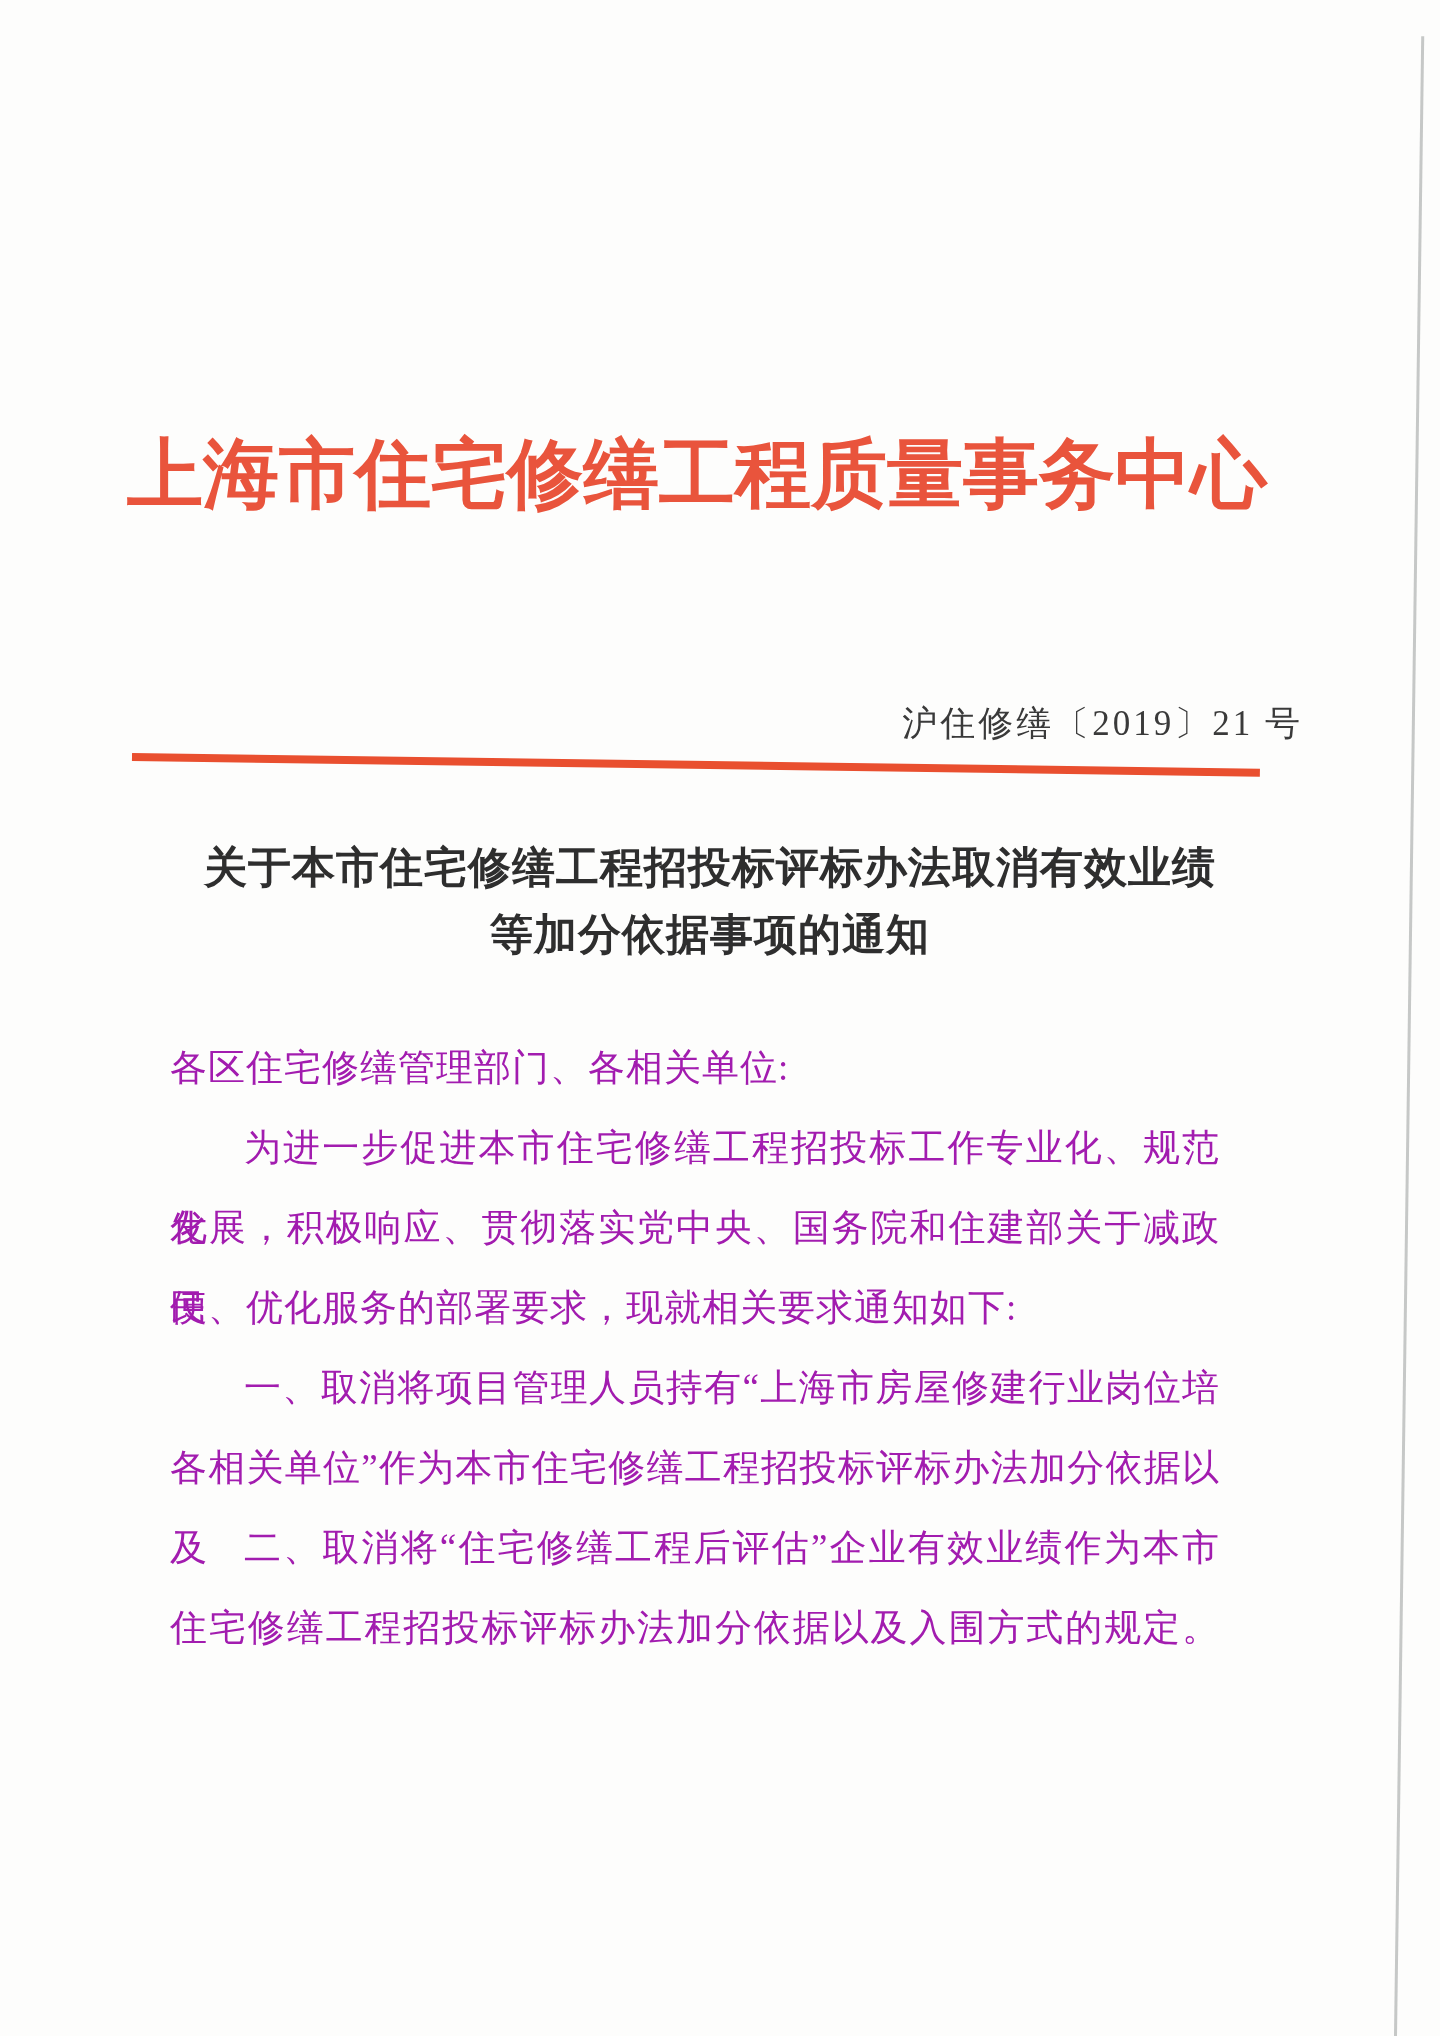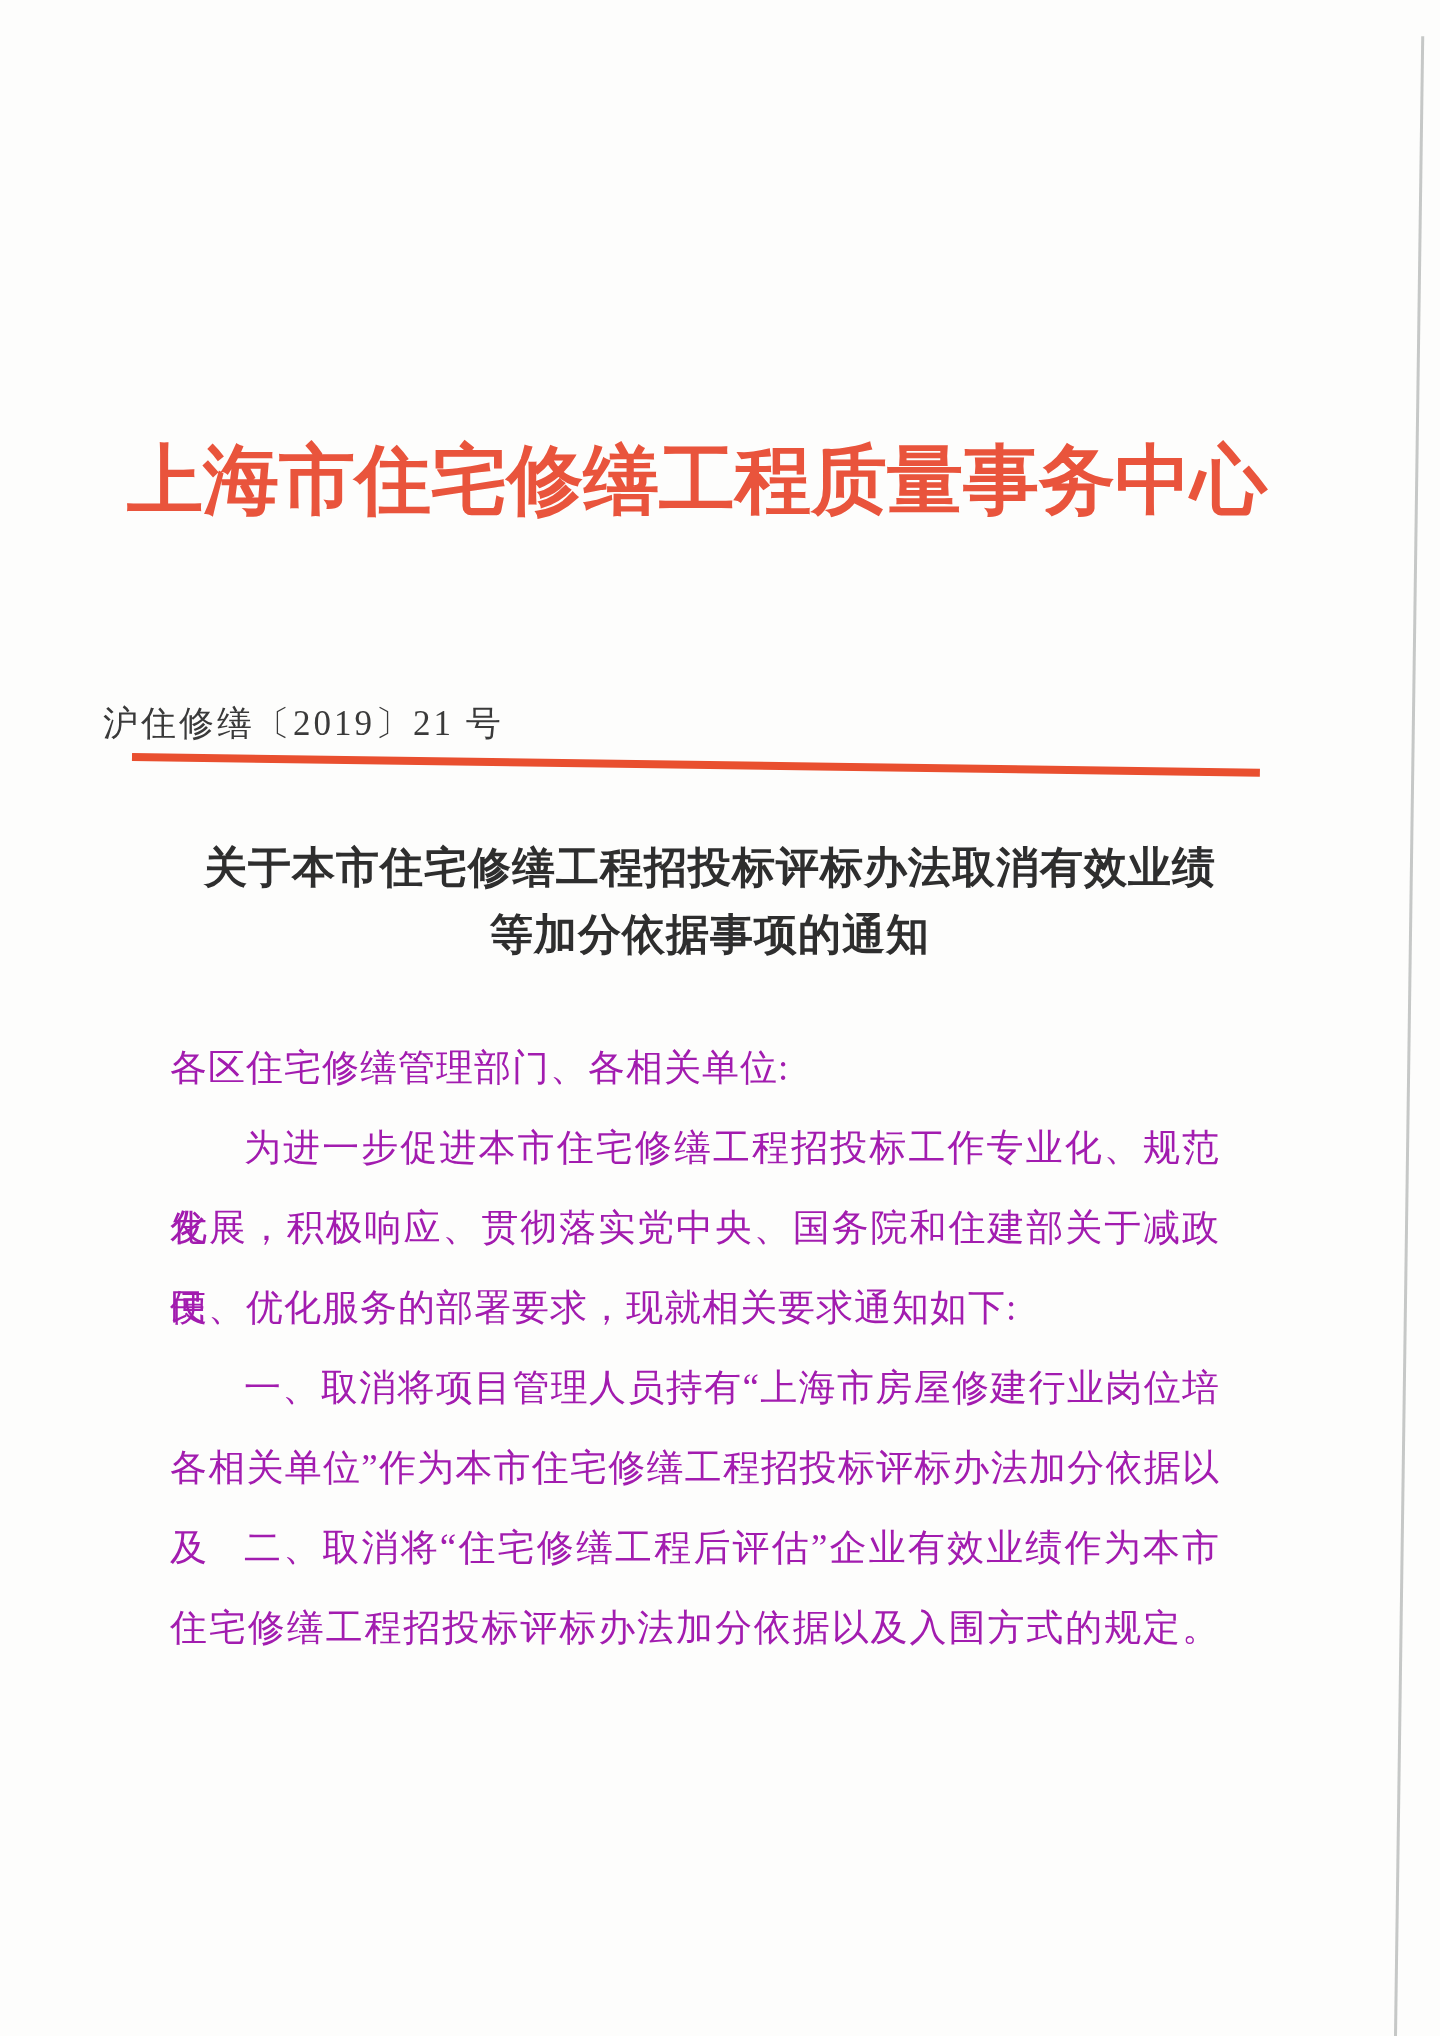--- a/index.html
+++ b/index.html
@@ -14,34 +14,34 @@
     background: #fdfdfc;
     overflow: hidden;
     font-family: "Liberation Serif", "DejaVu Serif", serif;
   }
   .letterhead {
     position: absolute;
     top: 428px;
     left: 57px;
     width: 1280px;
     text-align: center;
-    font-family: Liberation Serif, serif;
+    font-family: Liberation Mono, monospace;
     font-weight: 700;
     font-size: 76px;
     line-height: 104px;
     color: var(--red1);
     letter-spacing: 0px;
     white-space: nowrap;
   }
   .doc-number {
     position: absolute;
     top: 700px;
     left: 103px;
     width: 1200px;
-    text-align: left;
+    text-align: right;
     font-size: 35px;
     line-height: 48px;
     letter-spacing: 3px;
     color: #3a3a3a;
     white-space: nowrap;
   }
   .red-rule {
     position: absolute;
     left: 132px;
     top: 753px;

